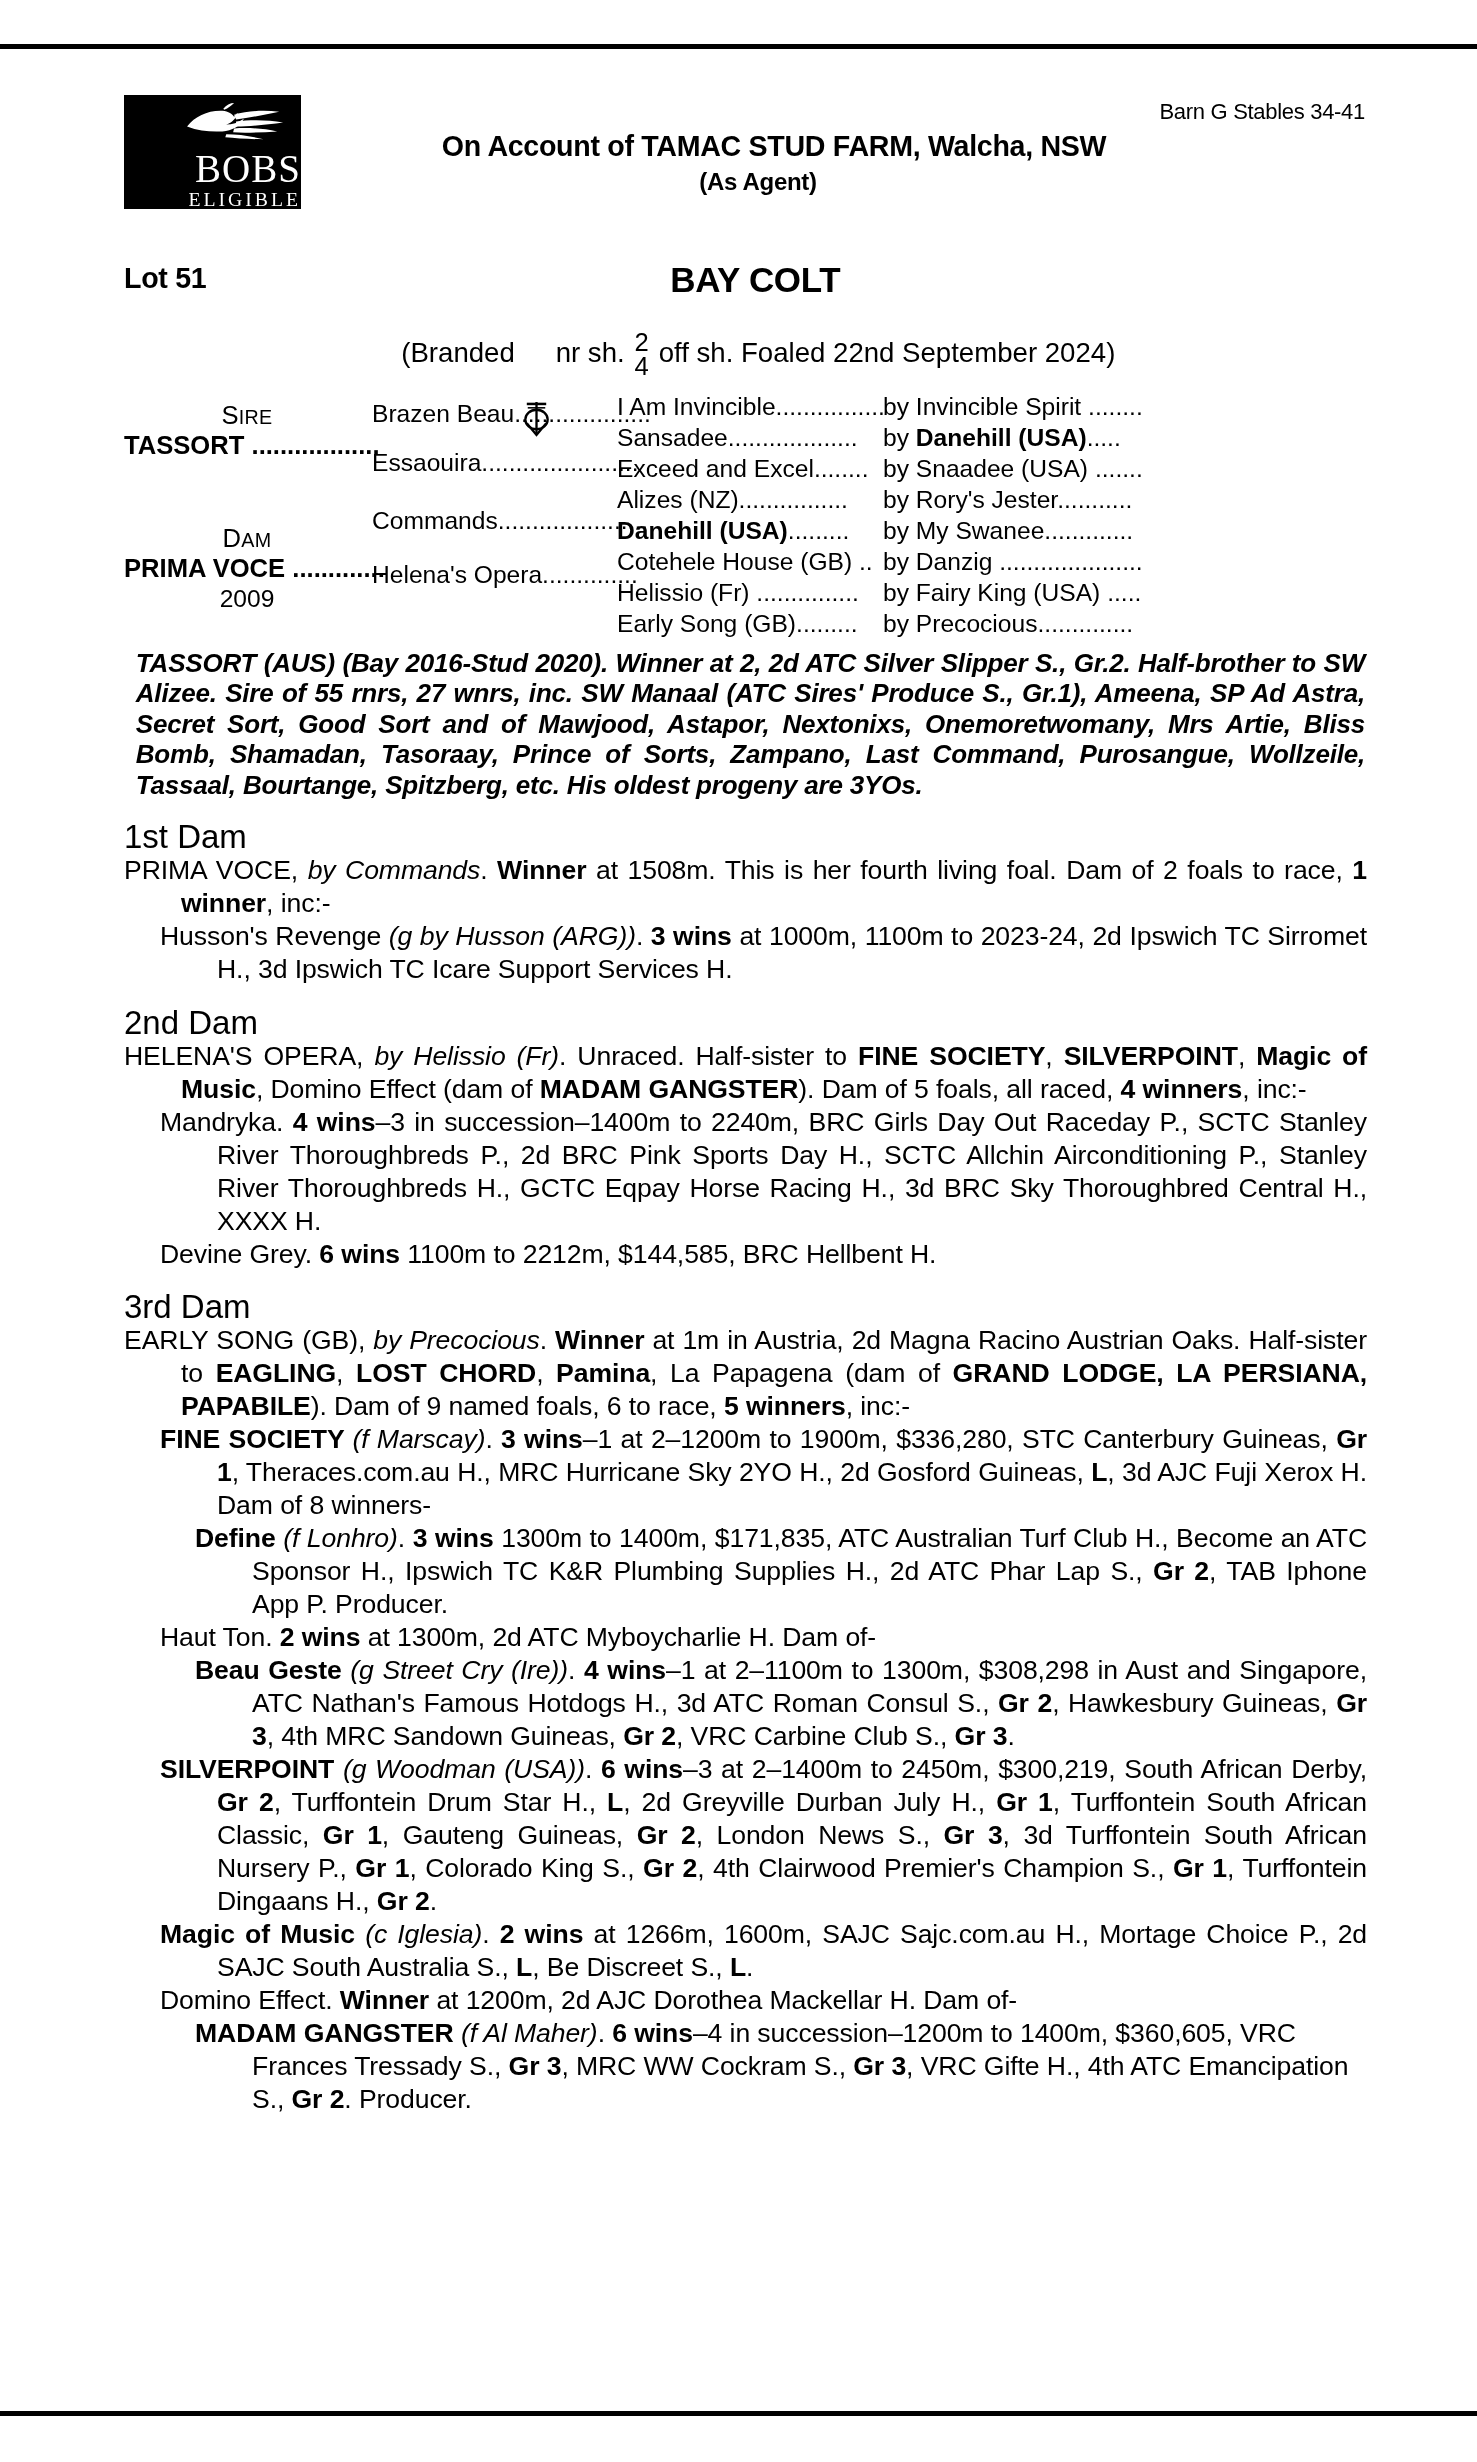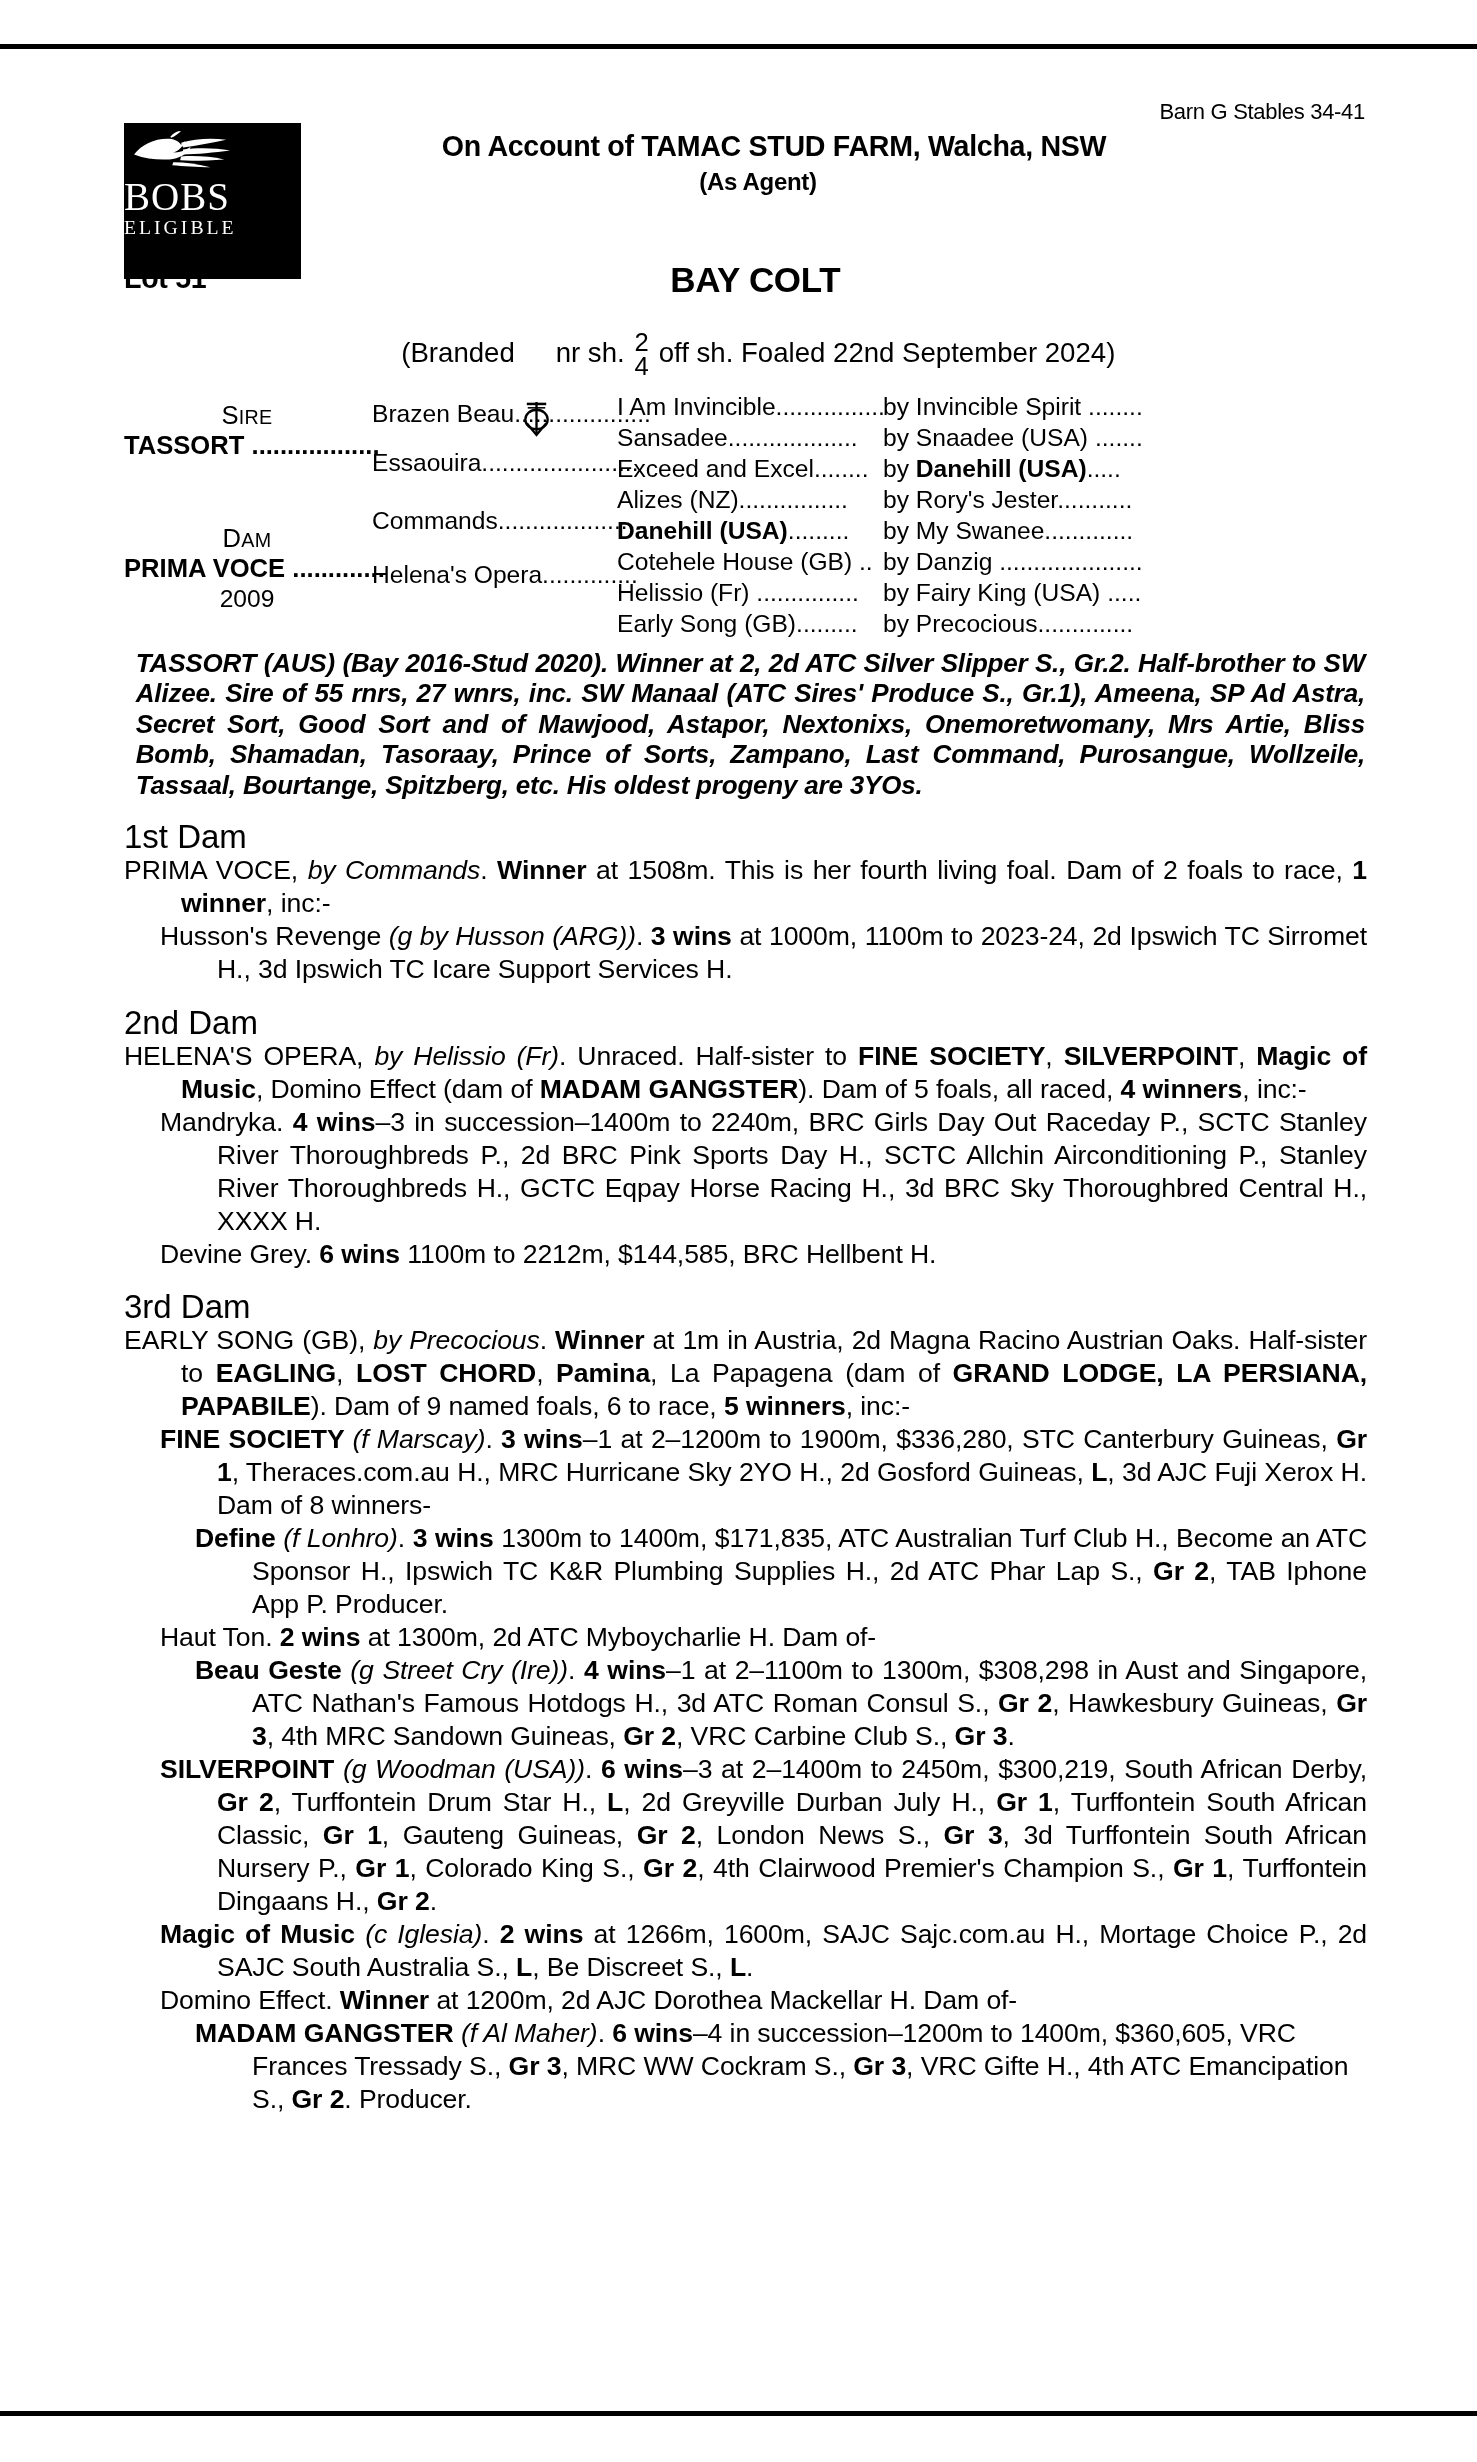--- a/index.html
+++ b/index.html
@@ -39,28 +39,28 @@
   }
 
   
   .header-block {
     position: relative;
     min-height: 158px;
   }
   .bobs-logo {
     position: absolute;
     left: 0;
-    top: 28px;
+    top: 0;
     width: 177px;
-    height: 156px;
+    height: 114px;
     background: #000;
     color: #fff;
     display: flex;
     flex-direction: column;
-    align-items: flex-start;
+    align-items: flex-end;
     justify-content: flex-start;
     overflow: hidden;
   }
   .bobs-horse {
     width: 124px;
     height: 49px;
     margin-top: 5.9px;
     position: relative;
   }
   .bobs-horse svg { display: block; }
@@ -342,22 +342,22 @@
           <div class="ln"><span>Sansadee</span>...................</div>
           <div class="ln"><span>Exceed and Excel</span>........</div>
           <div class="ln"><span>Alizes (NZ)</span>................</div>
           <div class="ln"><span class="b">Danehill (USA)</span>.........</div>
           <div class="ln"><span>Cotehele House (GB)</span> ..</div>
           <div class="ln"><span>Helissio (Fr)</span> ...............</div>
           <div class="ln"><span>Early Song (GB)</span>.........</div>
         </div>
       <div class="ped-col4">
           <div class="ln">by <span>Invincible Spirit</span> ........</div>
+          <div class="ln">by <span class="b">Danehill (USA)</span>.....</div>
           <div class="ln">by <span>Snaadee (USA)</span> .......</div>
-          <div class="ln">by <span class="b">Danehill (USA)</span>.....</div>
           <div class="ln">by <span>Rory's Jester</span>...........</div>
           <div class="ln">by <span>My Swanee</span>.............</div>
           <div class="ln">by <span>Danzig</span> .....................</div>
           <div class="ln">by <span>Fairy King (USA)</span> .....</div>
           <div class="ln">by <span>Precocious</span>..............</div>
         </div>
     </div>
 
     <div class="sire-para">TASSORT (AUS) (Bay 2016-Stud 2020). Winner at 2, 2d ATC Silver Slipper S., Gr.2. Half-brother to SW Alizee. Sire of 55 rnrs, 27 wnrs, inc. SW Manaal (ATC Sires' Produce S., Gr.1), Ameena, SP Ad Astra, Secret Sort, Good Sort and of Mawjood, Astapor, Nextonixs, Onemoretwomany, Mrs Artie, Bliss Bomb, Shamadan, Tasoraay, Prince of Sorts, Zampano, Last Command, Purosangue, Wollzeile, Tassaal, Bourtange, Spitzberg, etc. His oldest progeny are 3YOs.</div>
 

